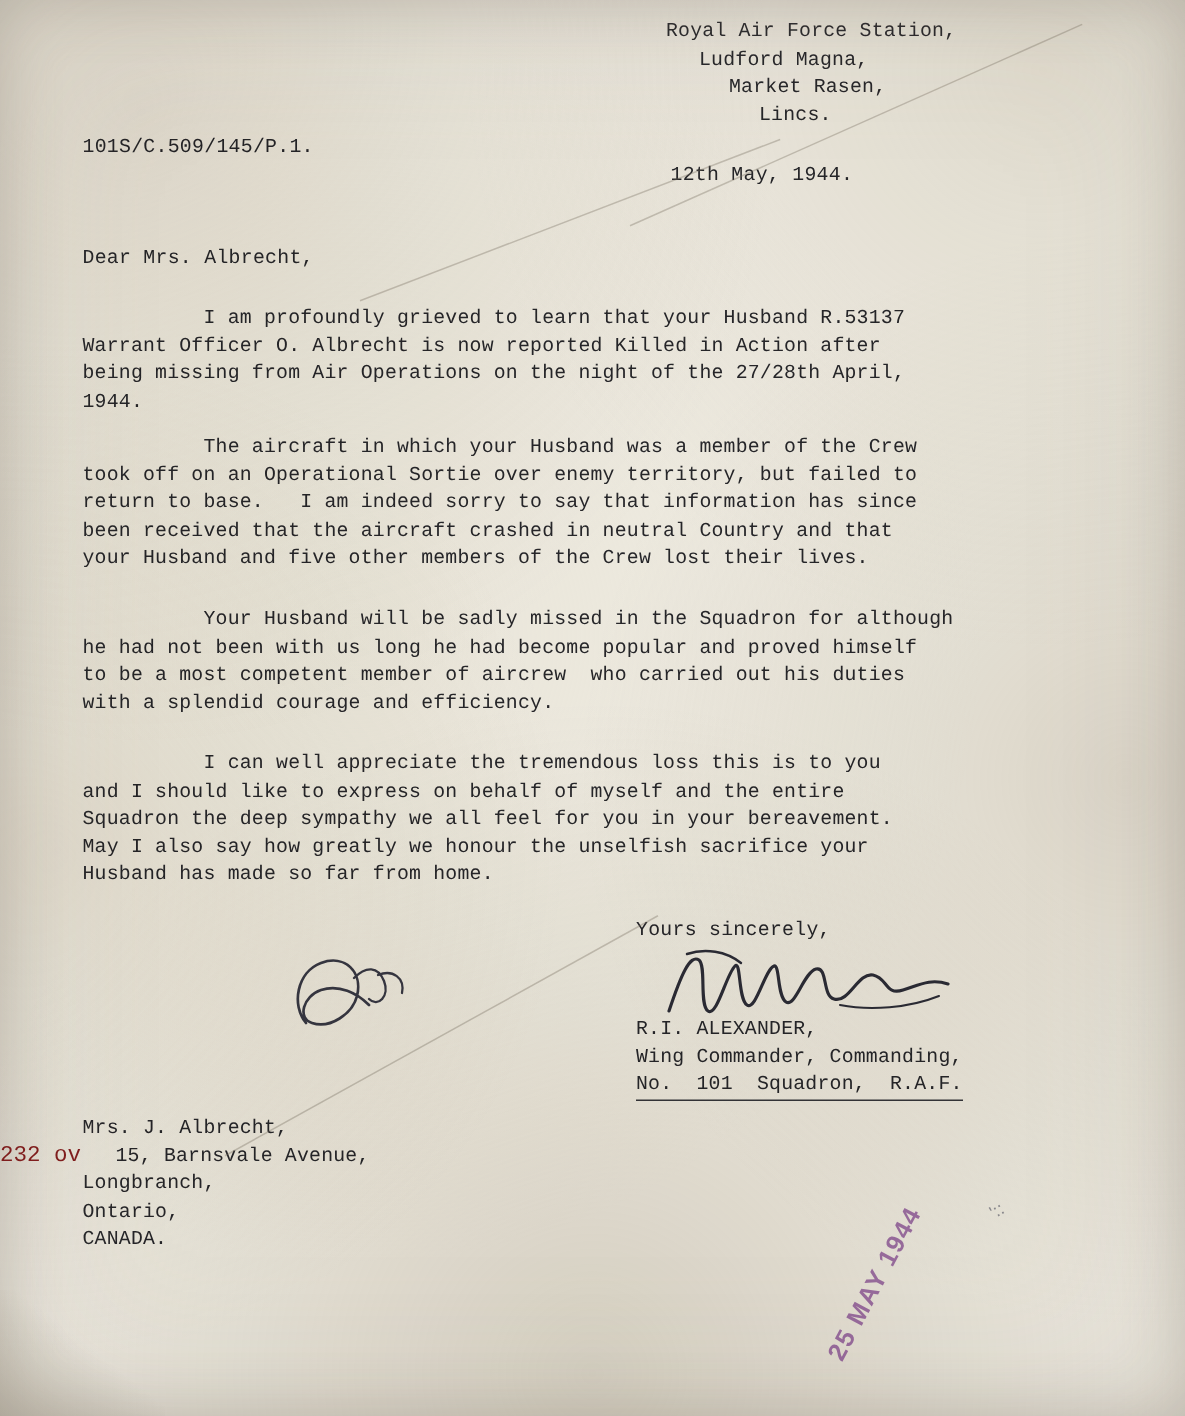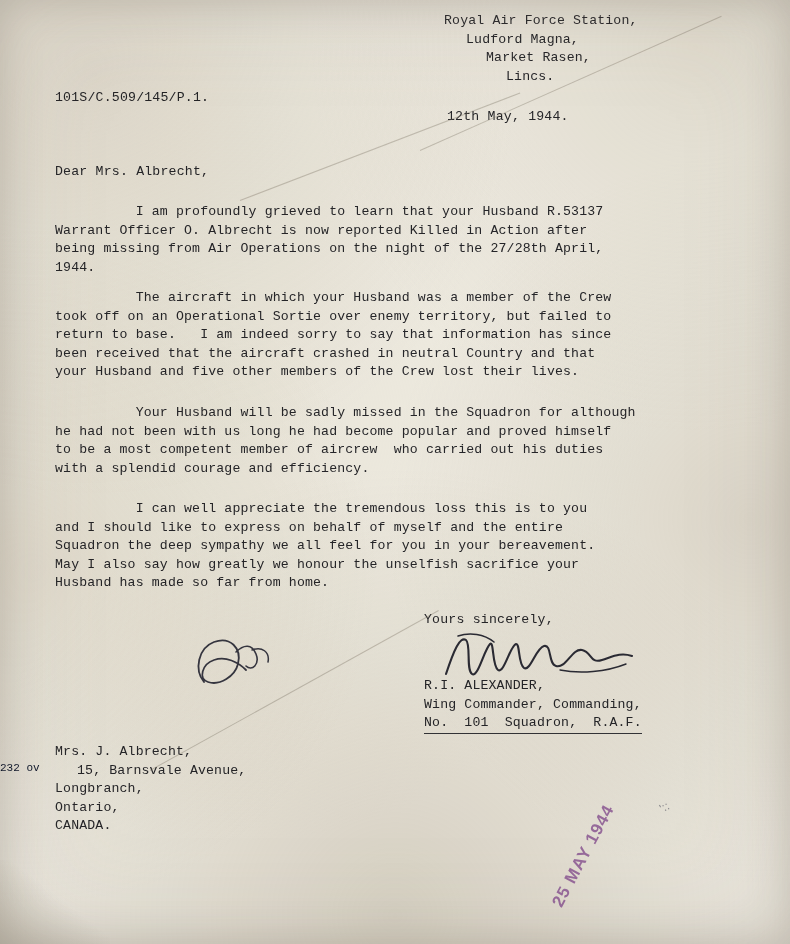--- a/index.html
+++ b/index.html
@@ -107,23 +107,23 @@
     font-weight: 700;
     font-size: 17px;
     letter-spacing: 1px;
     transform: rotate(-62deg);
     opacity: 0.72;
     white-space: pre;
   }
   .pencil-note {
     position: absolute;
     z-index: 8;
-    color: #0f172a;
+    color: #7f1d1d;
     font-family: "Liberation Mono", monospace;
-    font-size: 11px;
+    font-size: 15px;
     white-space: pre;
   }
   .smudge {
     position: absolute;
     z-index: 8;
     color: #5a5a66;
     font-family: "Liberation Sans", sans-serif;
     font-size: 12px;
     opacity: 0.65;
     white-space: pre;

